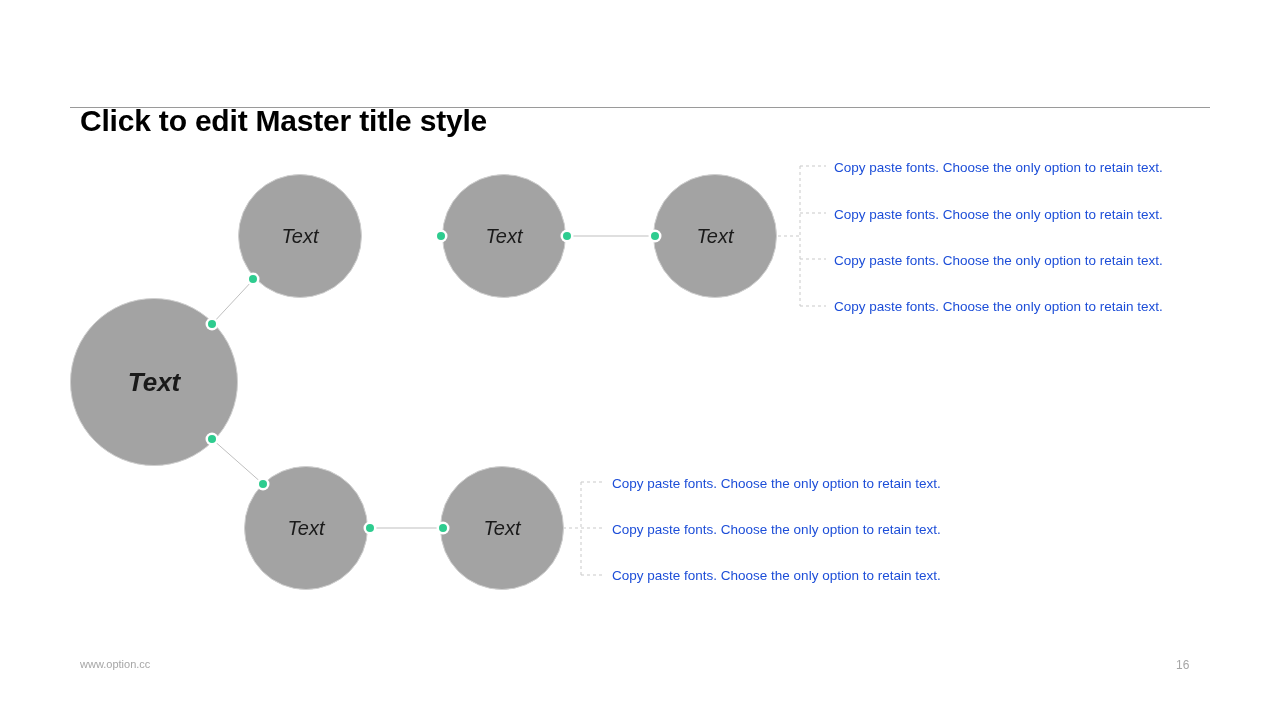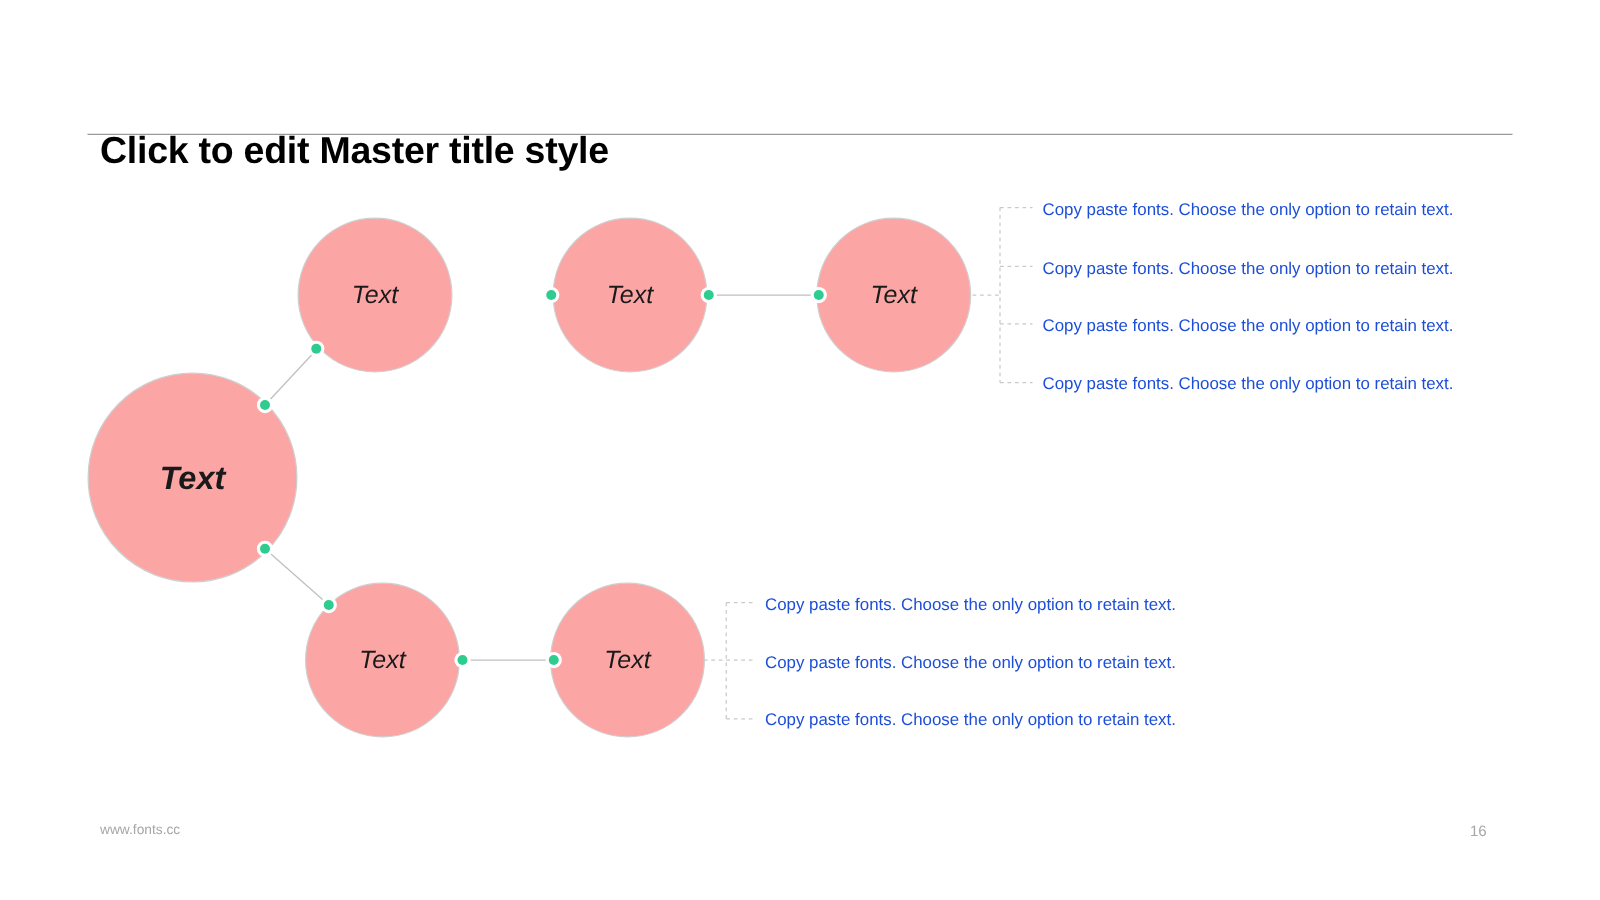--- a/index.html
+++ b/index.html
@@ -51,21 +51,21 @@
     top: 0;
     width: 1280px;
     height: 720px;
     pointer-events: none;
   }
 
   
   .node {
     position: absolute;
     border-radius: 50%;
-    background: #fca5a5;
+    background: #a3a3a3;
     border: 1px solid #cfcfcf;
     box-sizing: border-box;
     display: flex;
     align-items: center;
     justify-content: center;
   }
   .node-label {
     font-style: italic;
     color: #1a1a1a;
     white-space: nowrap;
@@ -178,14 +178,14 @@
   <div class="bullet-text" style="left:834px; top:208px;">Copy paste fonts. Choose the only option to retain text.</div>
   <div class="bullet-text" style="left:834px; top:254px;">Copy paste fonts. Choose the only option to retain text.</div>
   <div class="bullet-text" style="left:834px; top:300px;">Copy paste fonts. Choose the only option to retain text.</div>
 
   <div class="bullet-text" style="left:612px; top:477px;">Copy paste fonts. Choose the only option to retain text.</div>
   <div class="bullet-text" style="left:612px; top:523px;">Copy paste fonts. Choose the only option to retain text.</div>
   <div class="bullet-text" style="left:612px; top:569px;">Copy paste fonts. Choose the only option to retain text.</div>
 
 </div>
 
-<div class="footer-url">www.fonts.cc</div>
+<div class="footer-url">www.option.cc</div>
 <div class="footer-page">16</div>
 
 </body></html>

